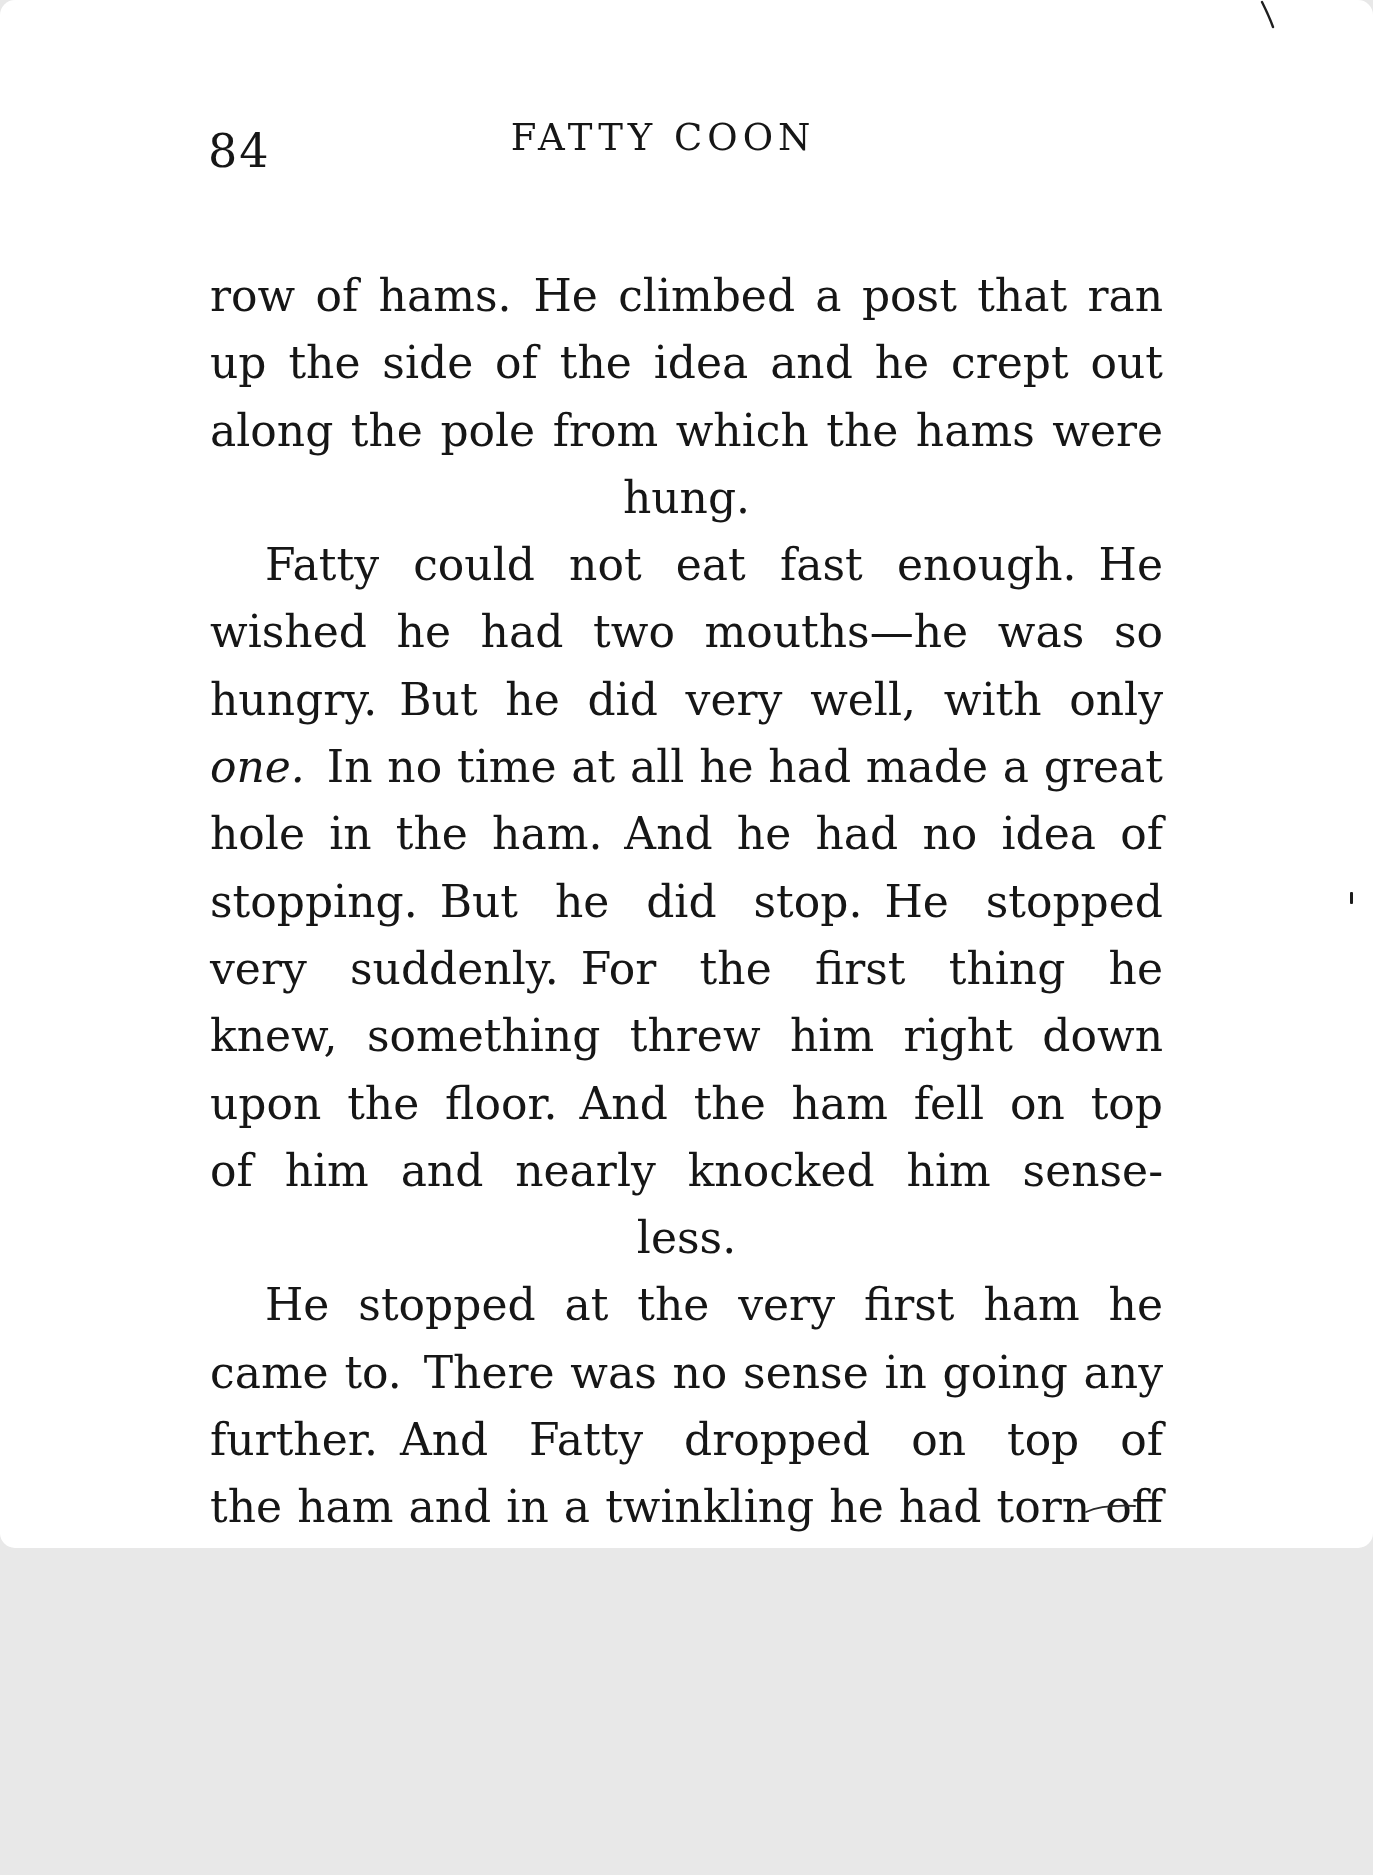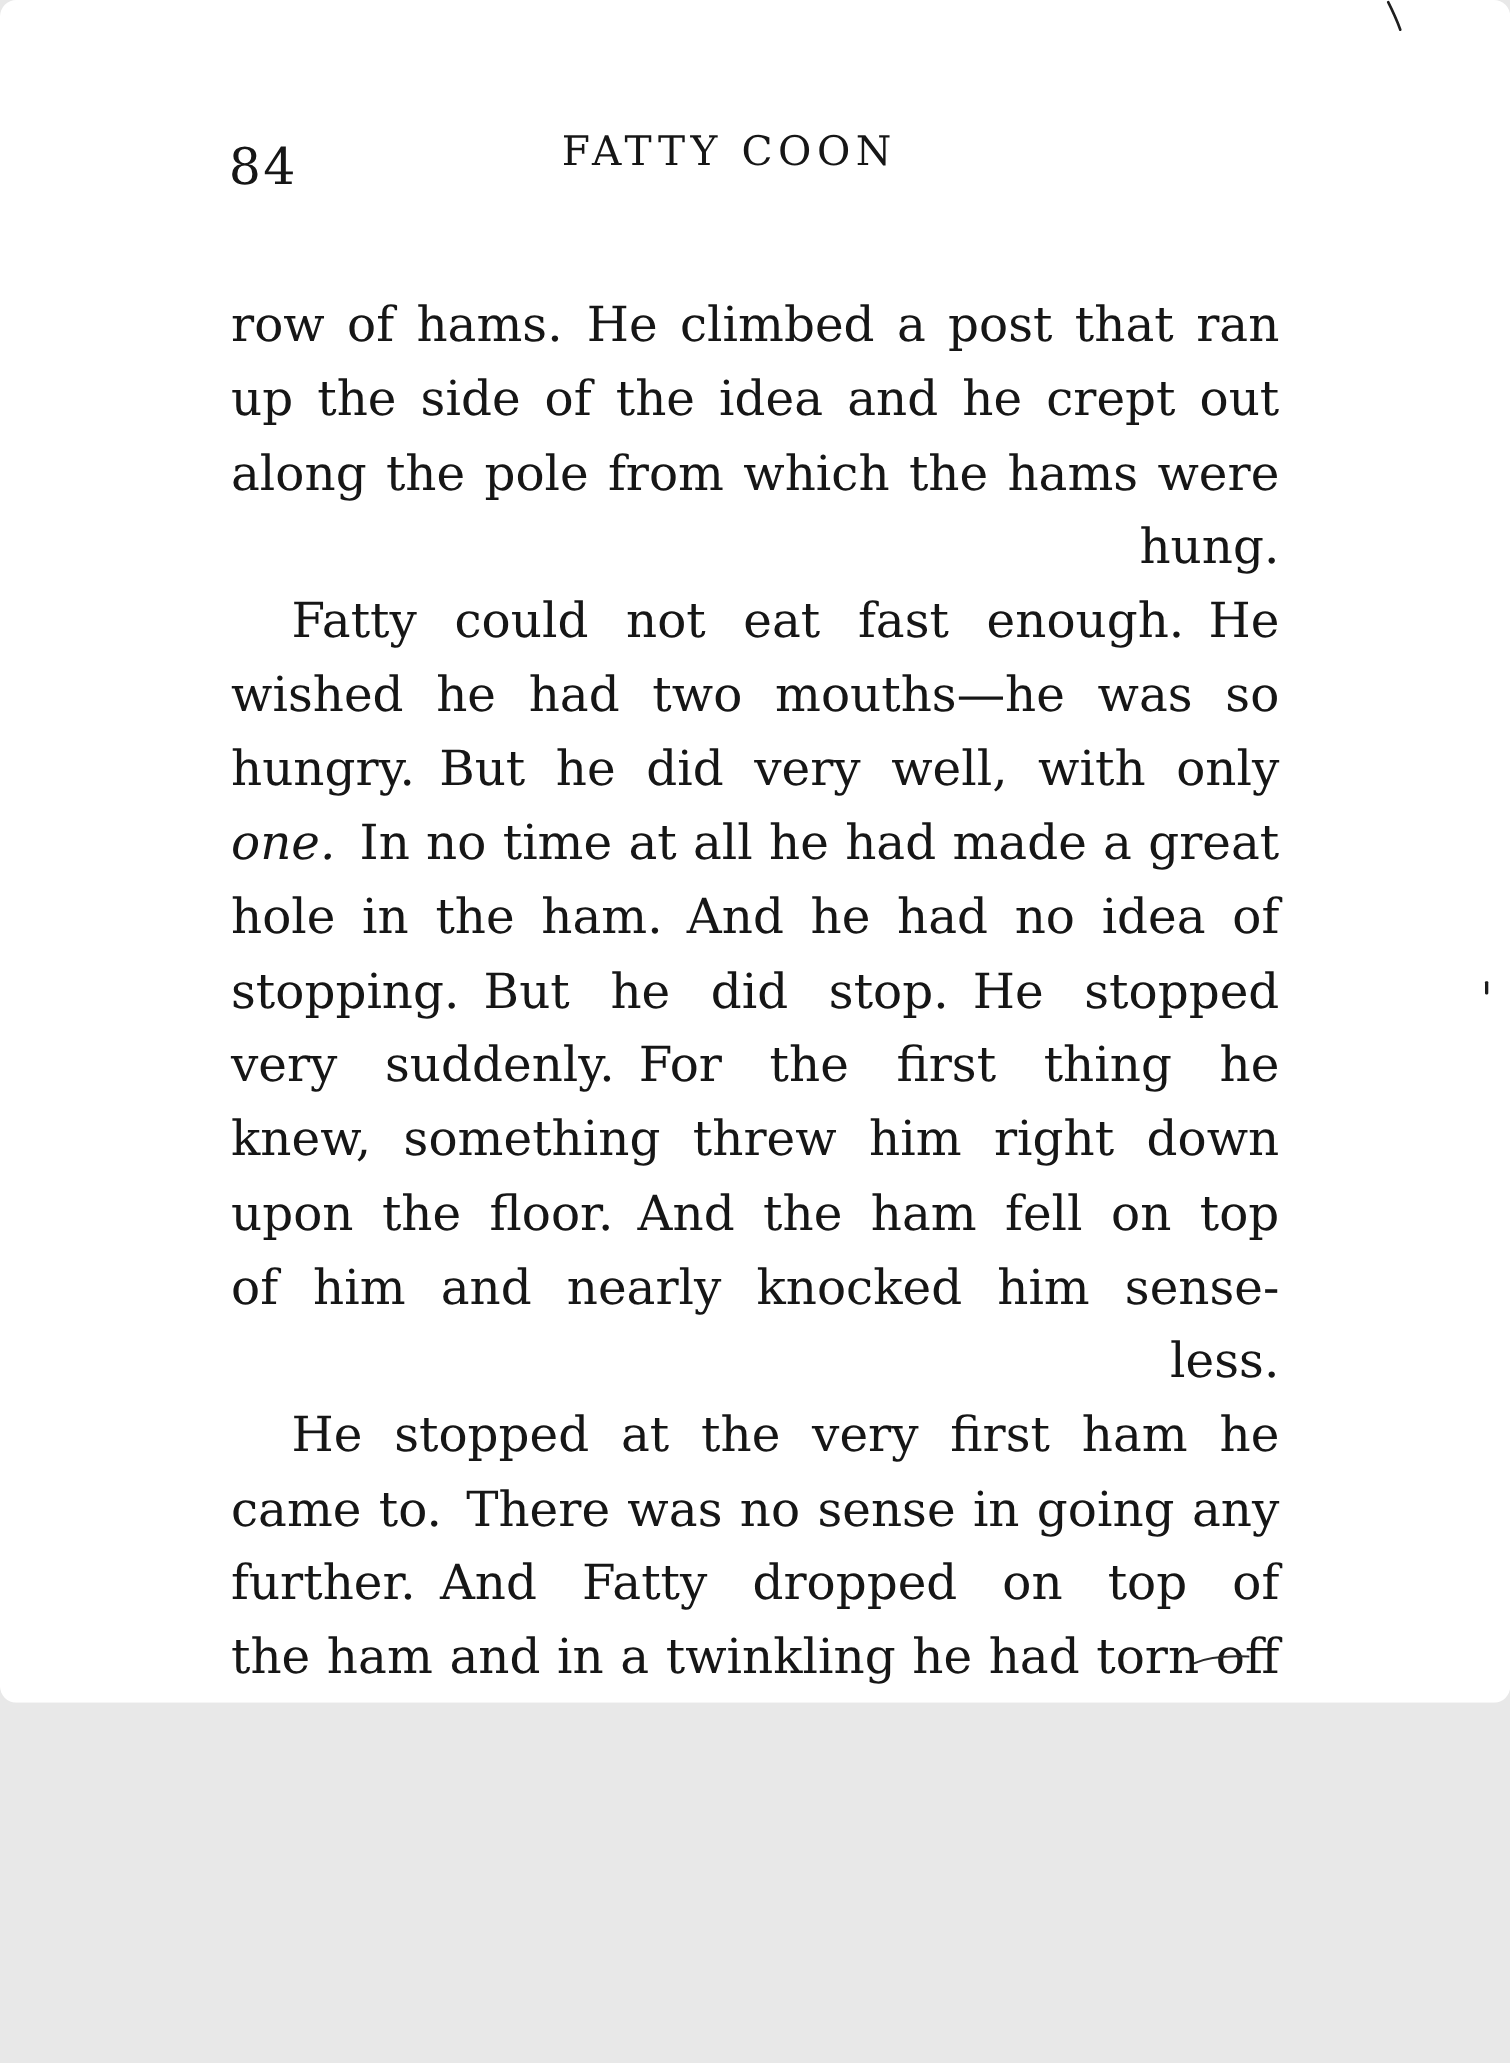--- a/index.html
+++ b/index.html
@@ -39,21 +39,21 @@
     position: absolute;
     left: 210px;
     top: 218px;
     width: 953px;
     margin-top: 44px;
   }
   .line {
     height: 67.3px;
     line-height: 67.3px;
     font-size: 44px;
-    text-align: right;
+    text-align: center;
     overflow: visible;
   }
   .line.just {
     text-align: justify;
     text-align-last: justify;
   }
   .line.ind {
     text-indent: 55px;
   }
   .it { font-style: italic; }

